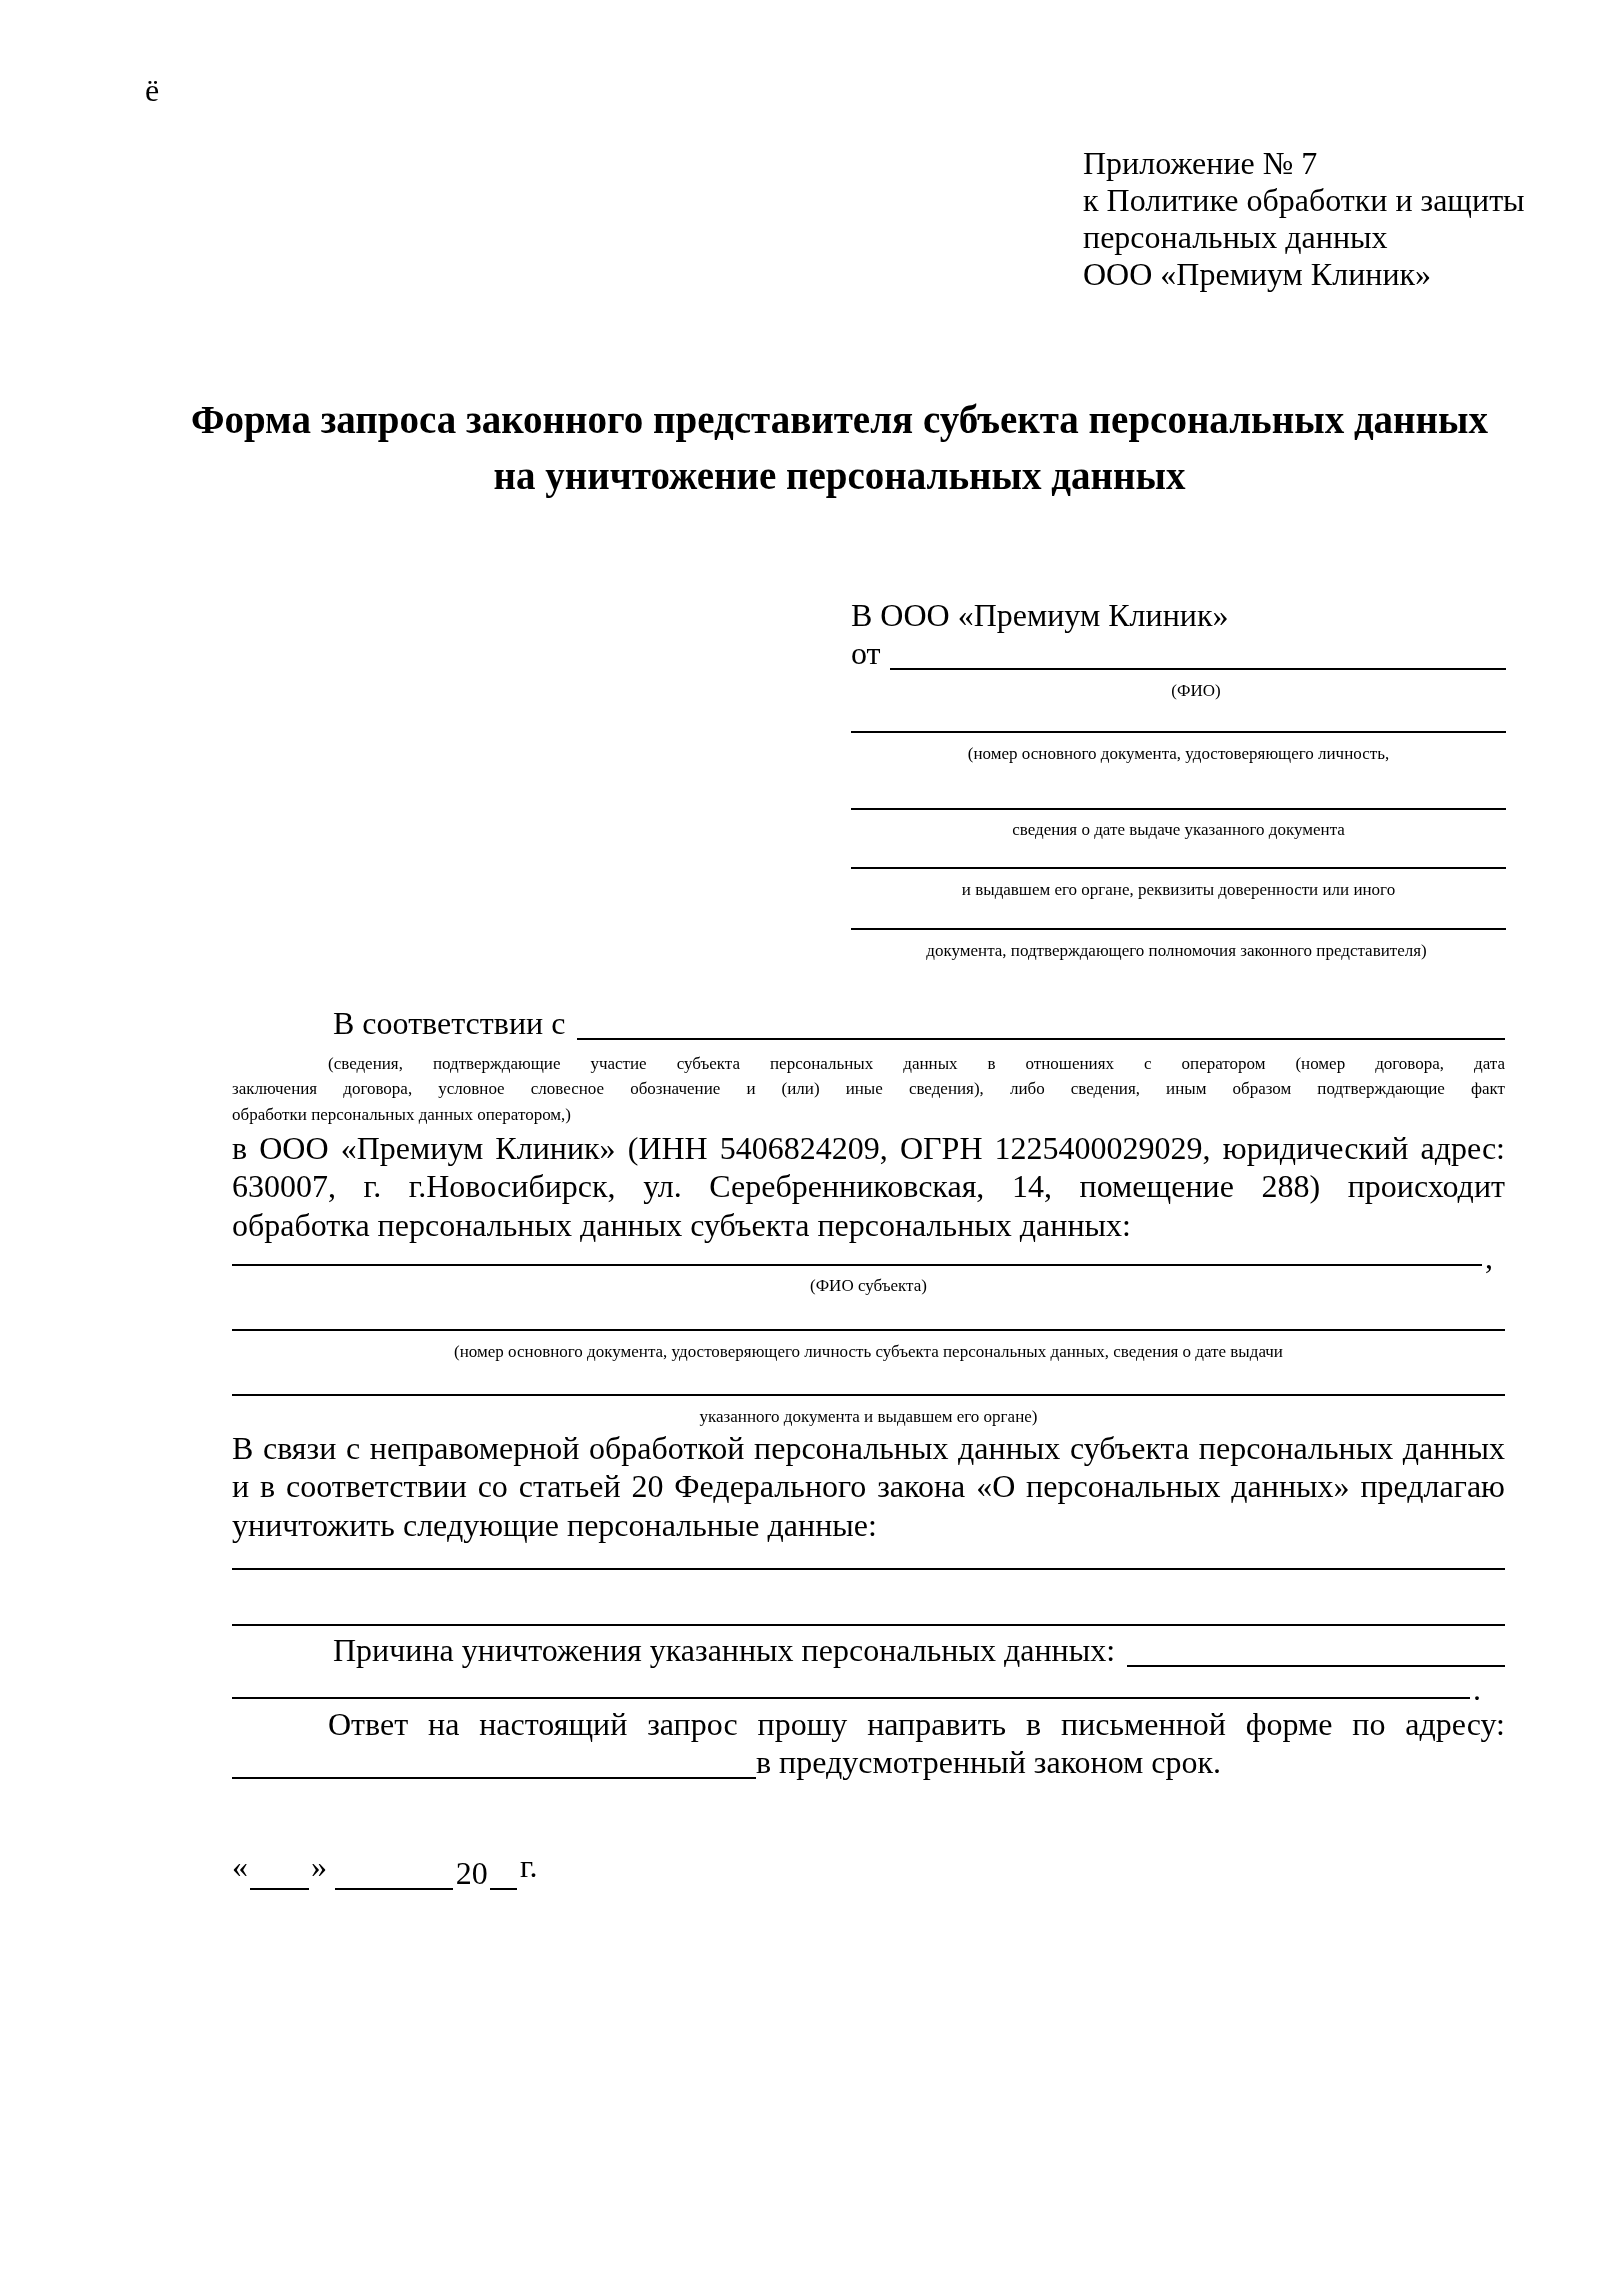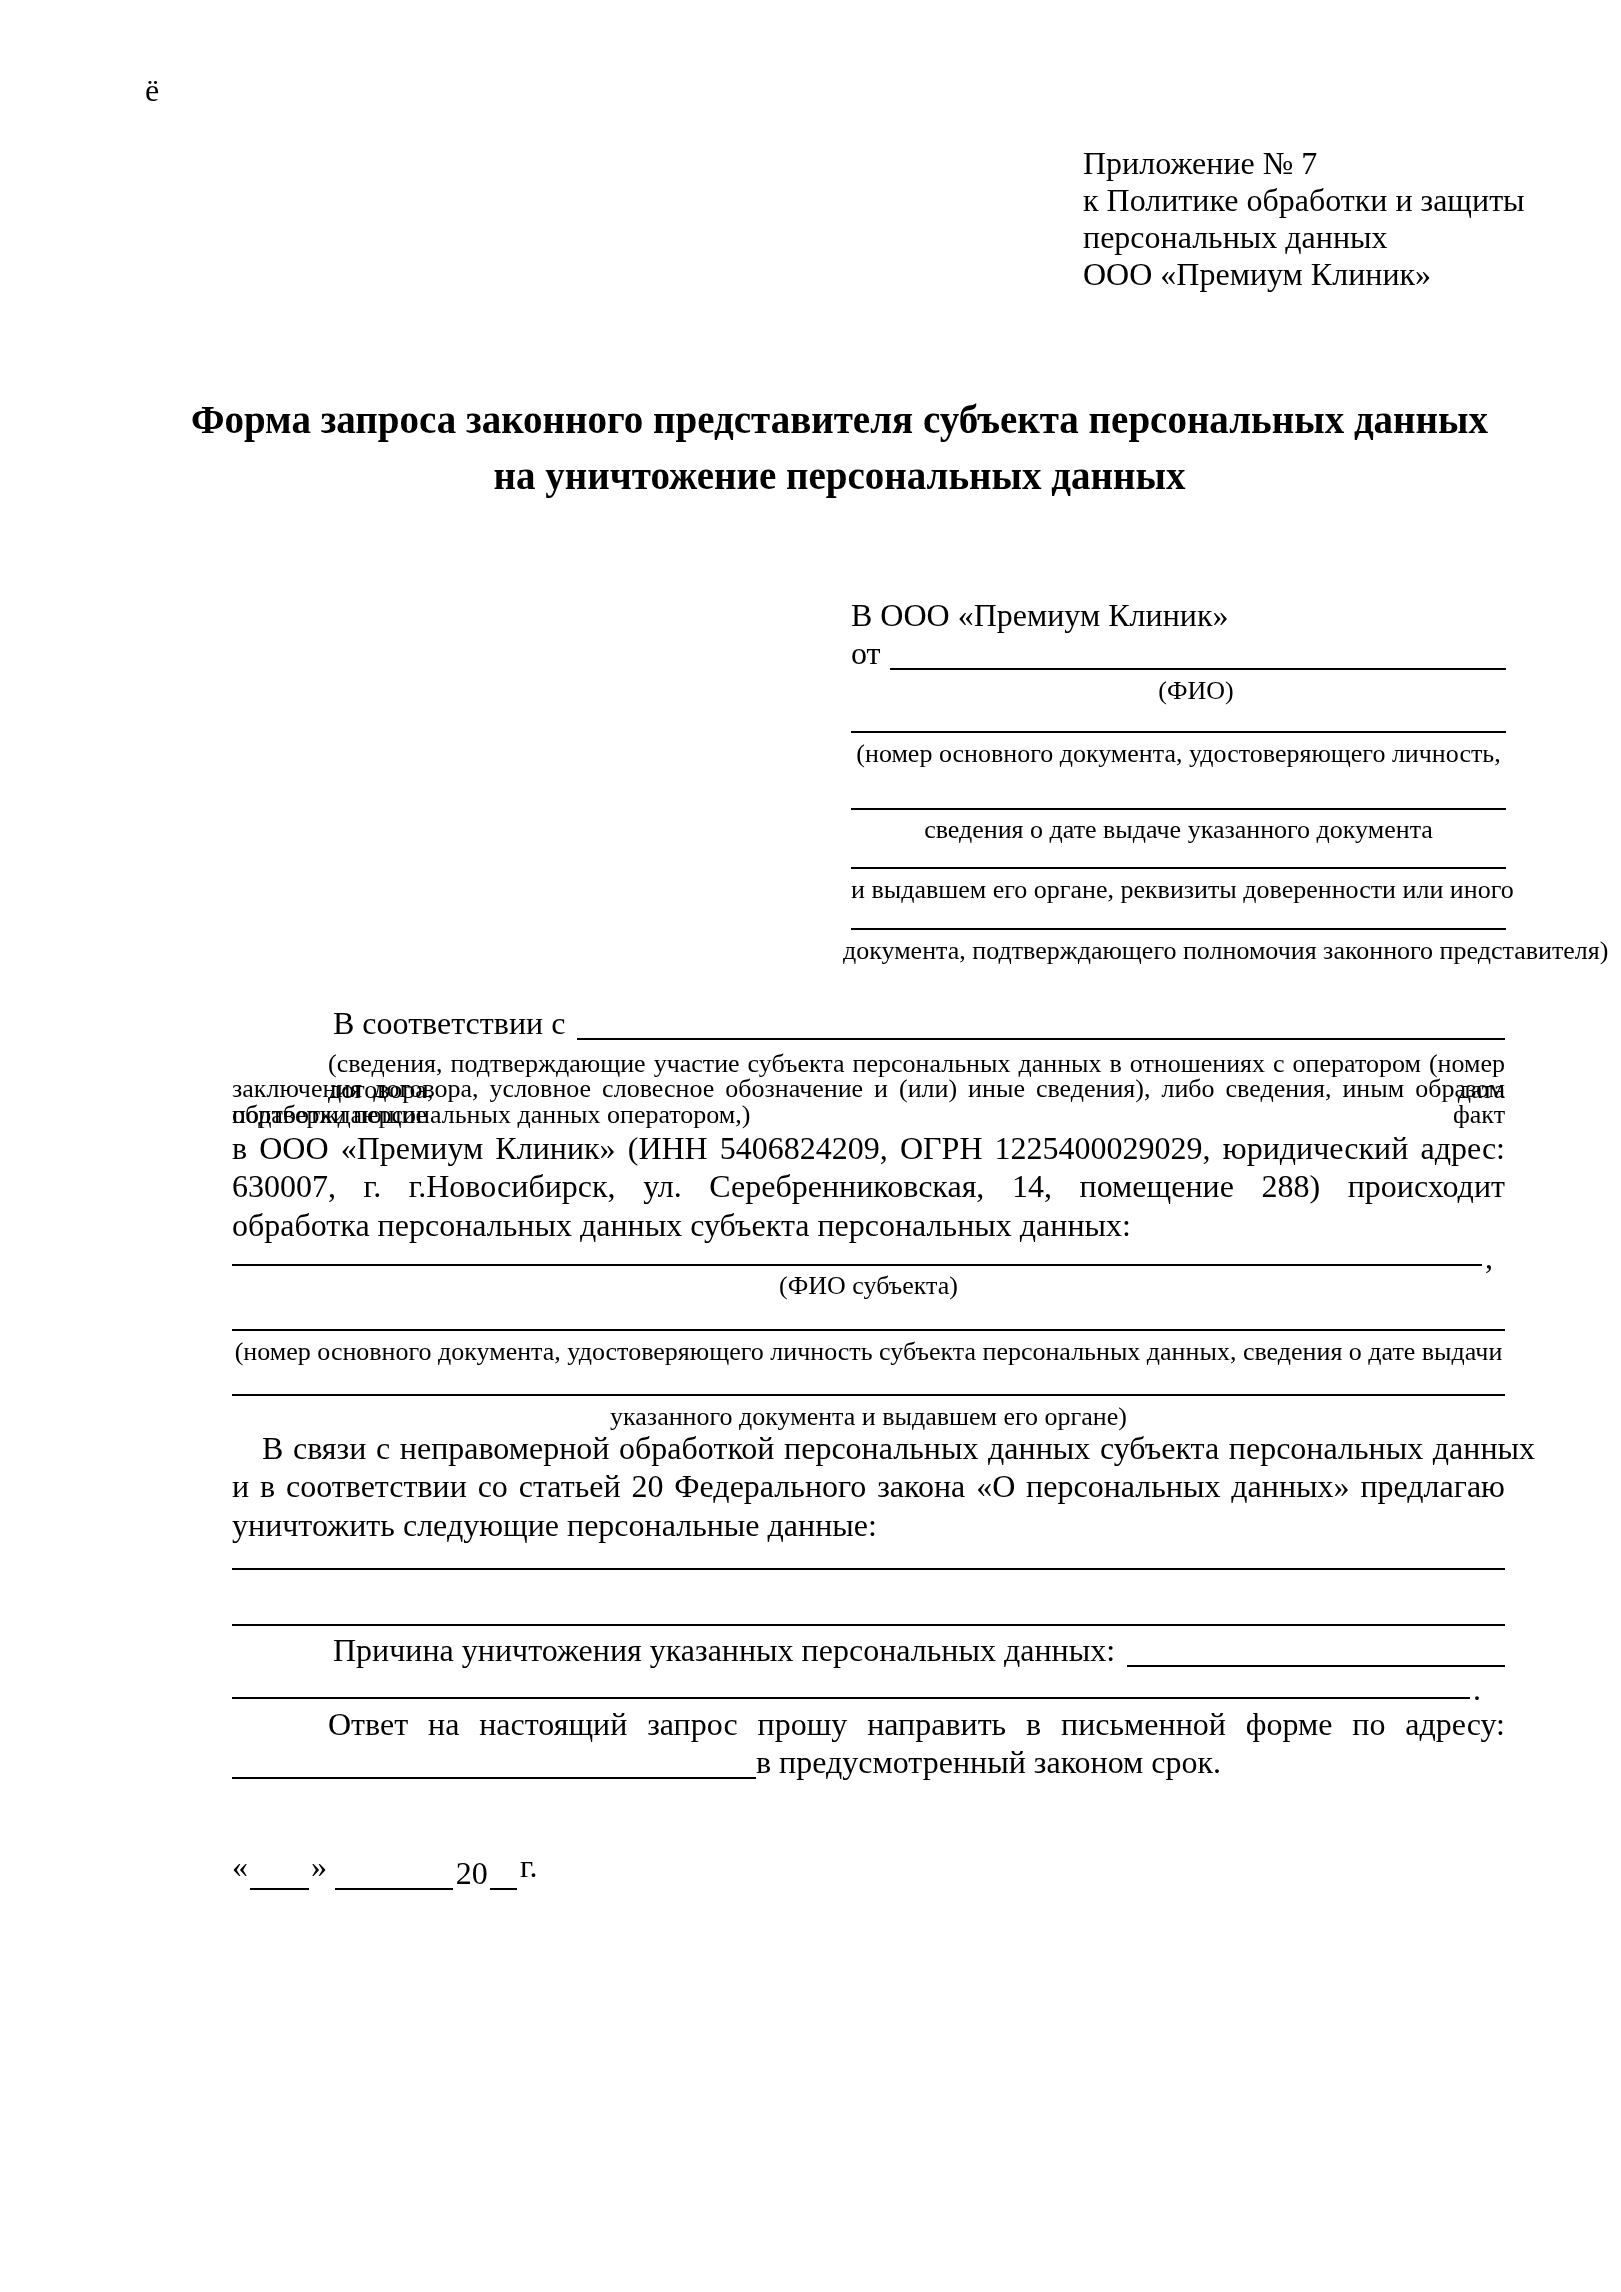--- a/index.html
+++ b/index.html
@@ -5,21 +5,21 @@
   html,body{margin:0;padding:0;background:#ffffff;}
   .page{
     position:relative;
     width:1621px;height:2293px;
     background:#ffffff;
     font-family:"Liberation Serif","DejaVu Serif",serif;
     color:#000;
     overflow:hidden;
   }
   .t{position:absolute;white-space:nowrap;font-size:32px;line-height:39px;}
-  .small{font-size:26px;line-height:25.5px;}
+  .small{font-size:17px;line-height:25.5px;}
   .c{text-align:center;}
   .j{white-space:normal;text-align:justify;text-align-last:justify;}
   .rule{position:absolute;height:0;border-top:2.9px solid #000;}
   .row{position:absolute;display:flex;align-items:stretch;font-size:32px;line-height:43px;white-space:nowrap;}
   .fill{flex:1 1 auto;border-bottom:2.9px solid #000;margin-bottom:4.9px;}
   .fillw{flex:0 0 auto;border-bottom:2.9px solid #000;margin-bottom:4.9px;}
   .hdr{position:absolute;left:1083px;top:145px;width:436px;font-size:32px;line-height:37px;}
   .hdr div{white-space:nowrap;}
   .title-line{position:absolute;left:173px;width:1333px;text-align:center;font-weight:bold;font-size:39px;line-height:55px;white-space:nowrap;}
 </style>
@@ -76,21 +76,21 @@
   <div class="rule" style="left:232px;top:1264px;width:1250px;"></div>
   <div class="t" style="left:1485px;top:1238px;">,</div>
   <div class="t small c" style="left:232px;top:1273px;width:1273px;">(ФИО субъекта)</div>
 
   <div class="rule" style="left:232px;top:1329px;width:1273px;"></div>
   <div class="t small c" style="left:232px;top:1339px;width:1273px;">(номер основного документа, удостоверяющего личность субъекта персональных данных, сведения о дате выдачи</div>
 
   <div class="rule" style="left:232px;top:1394px;width:1273px;"></div>
   <div class="t small c" style="left:232px;top:1404px;width:1273px;">указанного документа и выдавшем его органе)</div>
 
-  <div class="t j" style="left:232px;top:1429px;width:1273px;margin-left:30px;">В связи с неправомерной обработкой персональных данных субъекта персональных данных</div>
+  <div class="t j" style="left:232px;top:1429px;width:1273px;">В связи с неправомерной обработкой персональных данных субъекта персональных данных</div>
   <div class="t j" style="left:232px;top:1467px;width:1273px;">и в соответствии со статьей 20 Федерального закона «О персональных данных» предлагаю</div>
   <div class="t" style="left:232px;top:1506px;">уничтожить следующие персональные данные:</div>
 
   <div class="rule" style="left:232px;top:1568px;width:1273px;"></div>
   <div class="rule" style="left:232px;top:1624px;width:1273px;"></div>
 
   <div class="row" style="left:333px;top:1629px;width:1172px;">
     <span>Причина уничтожения указанных персональных данных:</span>
     <span class="fill" style="margin-left:11.8px;"></span>
   </div>

